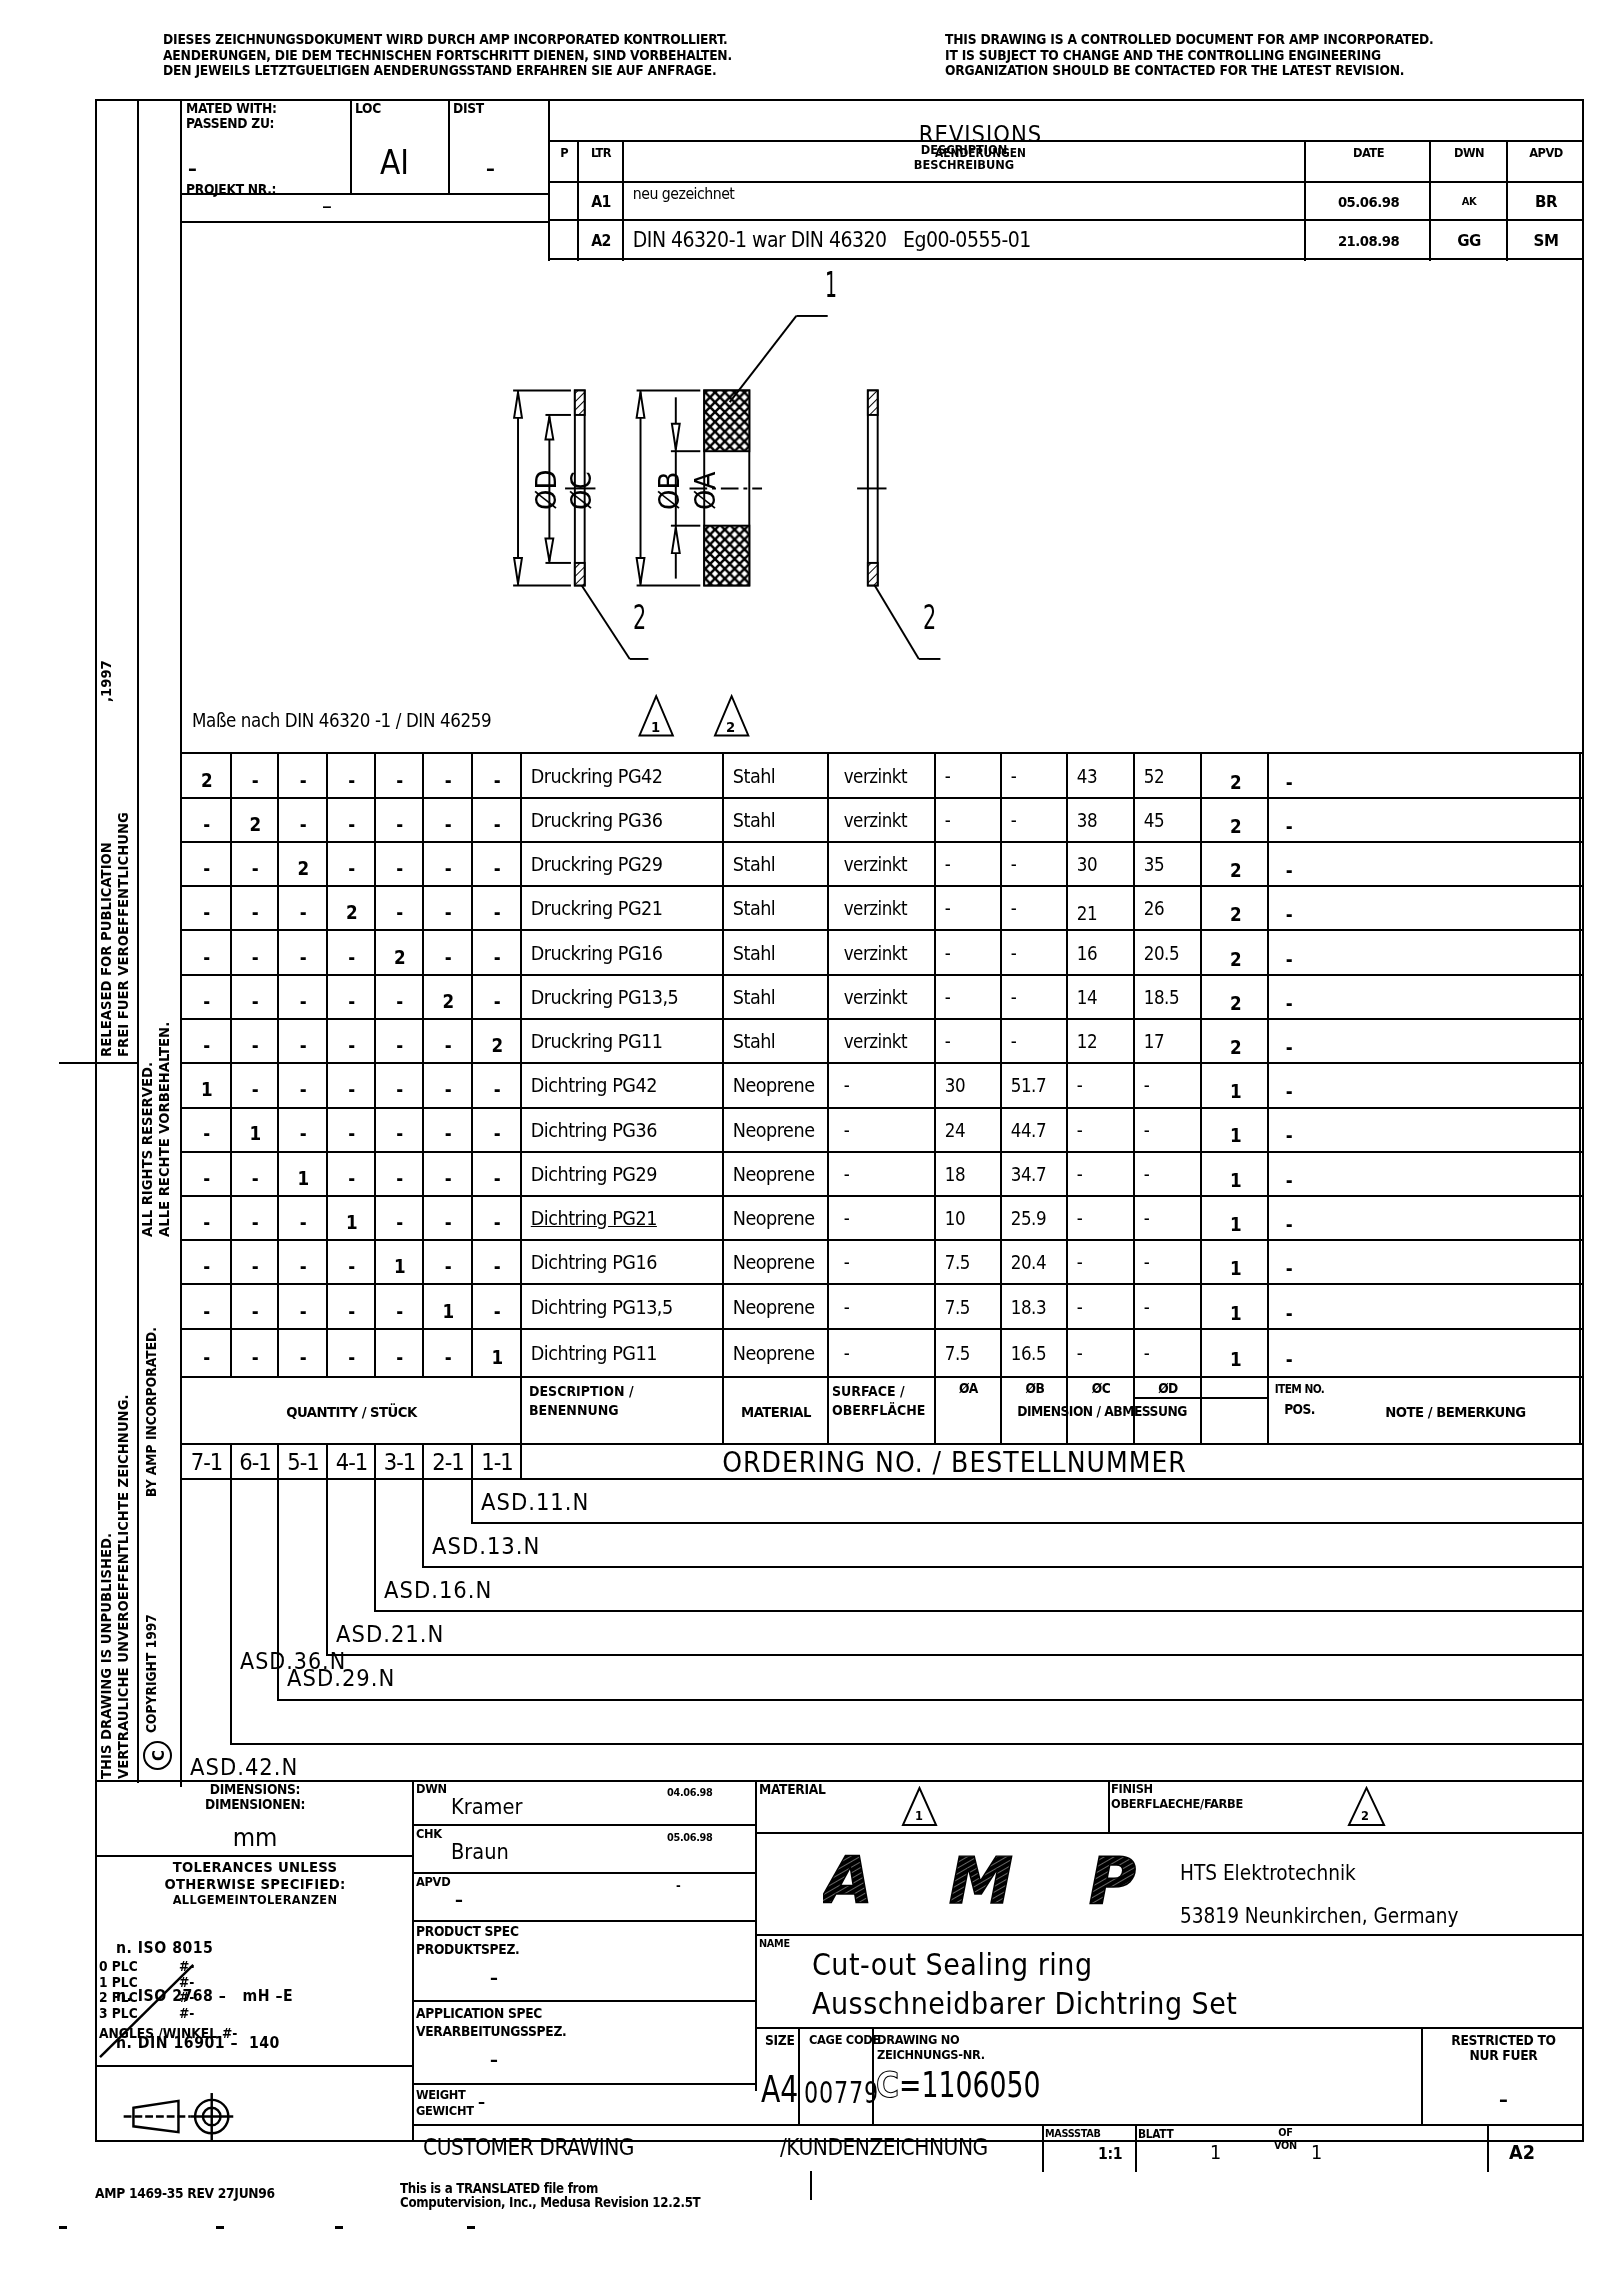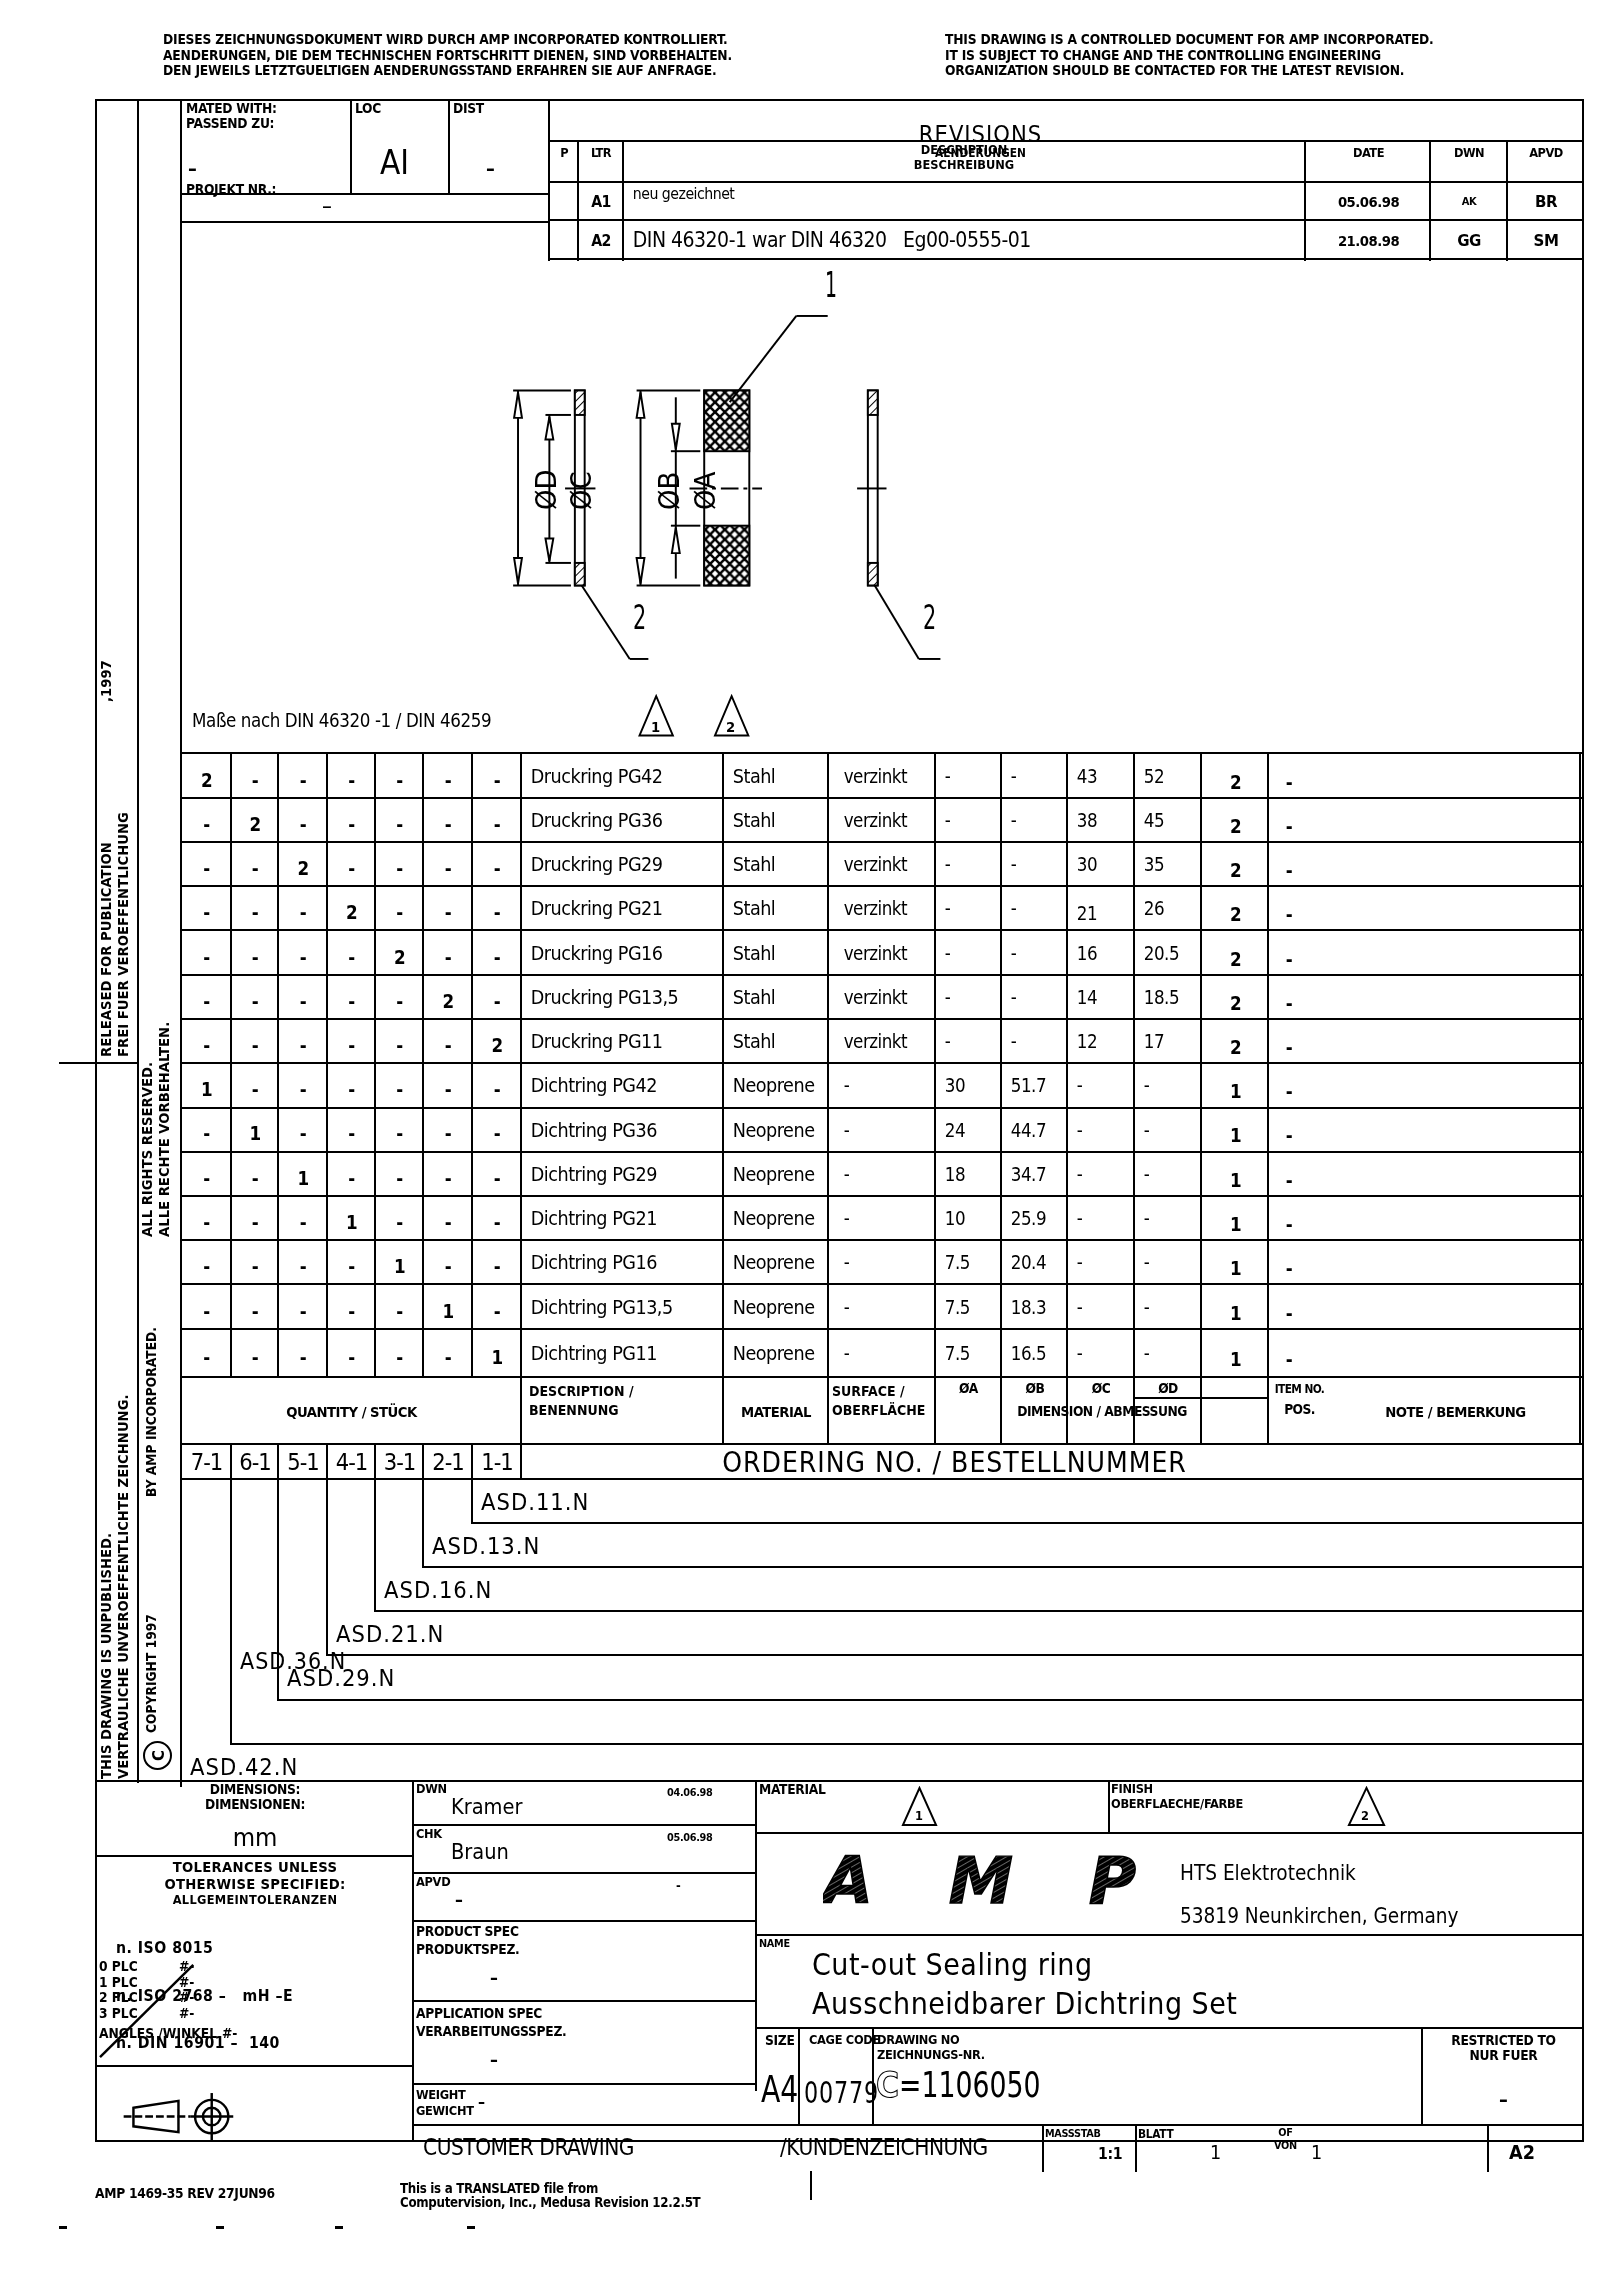--- a/index.html
+++ b/index.html
@@ -387,21 +387,21 @@
     <div class="cell" style="left: 1203px; top: 1160px; width: 65px; height: 41px;">1</div>
     <div class="cell left" style="left: 1270px; top: 1160px; width: 309px; height: 41px; padding-left: 15.7px;">-</div>
     <div></div>
     <div class="cell" style="left: 183px; top: 1202px; width: 47px; height: 41px;">-</div>
     <div class="cell" style="left: 233px; top: 1202px; width: 44px; height: 41px;">-</div>
     <div class="cell" style="left: 280px; top: 1202px; width: 46px; height: 41px;">-</div>
     <div class="cell" style="left: 329px; top: 1202px; width: 45px; height: 41px;">1</div>
     <div class="cell" style="left: 377px; top: 1202px; width: 45px; height: 41px;">-</div>
     <div class="cell" style="left: 425px; top: 1202px; width: 46px; height: 41px;">-</div>
     <div class="cell" style="left: 474px; top: 1202px; width: 46px; height: 41px;">-</div>
-    <div class="cell left" style="left: 523px; top: 1198px; width: 199px; height: 41px; font-weight: normal; font-size: 19.6px;">Dichtring PG21</div>
+    <div class="cell left" style="left: 523px; top: 1198px; width: 199px; height: 41px; font-weight: normal; font-size: 19.6px; text-decoration: underline;">Dichtring PG21</div>
     <div class="cell left" style="left: 725px; top: 1198px; width: 102px; height: 41px; font-weight: normal; font-size: 19.6px;">Neoprene</div>
     <div class="cell left" style="left: 830px; top: 1198px; width: 104px; height: 41px; font-weight: normal; font-size: 18.6px; padding-left: 13.7px;">-</div>
     <div class="cell left" style="left: 937px; top: 1198px; width: 63px; height: 41px; font-weight: normal;">10</div>
     <div class="cell left" style="left: 1003px; top: 1198px; width: 64px; height: 41px; font-weight: normal;">25.9</div>
     <div class="cell left" style="left: 1069px; top: 1198px; width: 64px; height: 41px; font-weight: normal;">-</div>
     <div class="cell left" style="left: 1136px; top: 1198px; width: 64px; height: 41px; font-weight: normal;">-</div>
     <div class="cell" style="left: 1203px; top: 1204px; width: 65px; height: 41px;">1</div>
     <div class="cell left" style="left: 1270px; top: 1204px; width: 309px; height: 41px; padding-left: 15.7px;">-</div>
     <div></div>
     <div class="cell" style="left: 183px; top: 1246px; width: 47px; height: 41px;">-</div>

